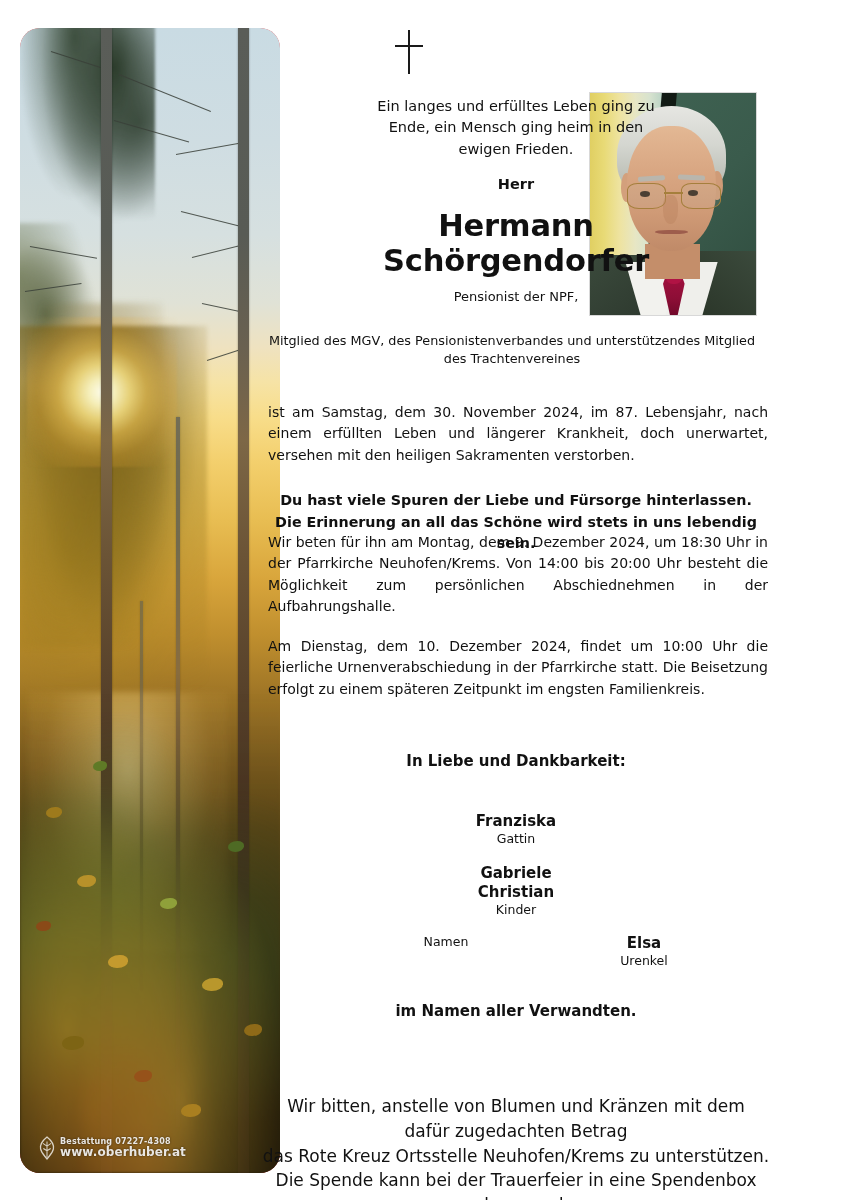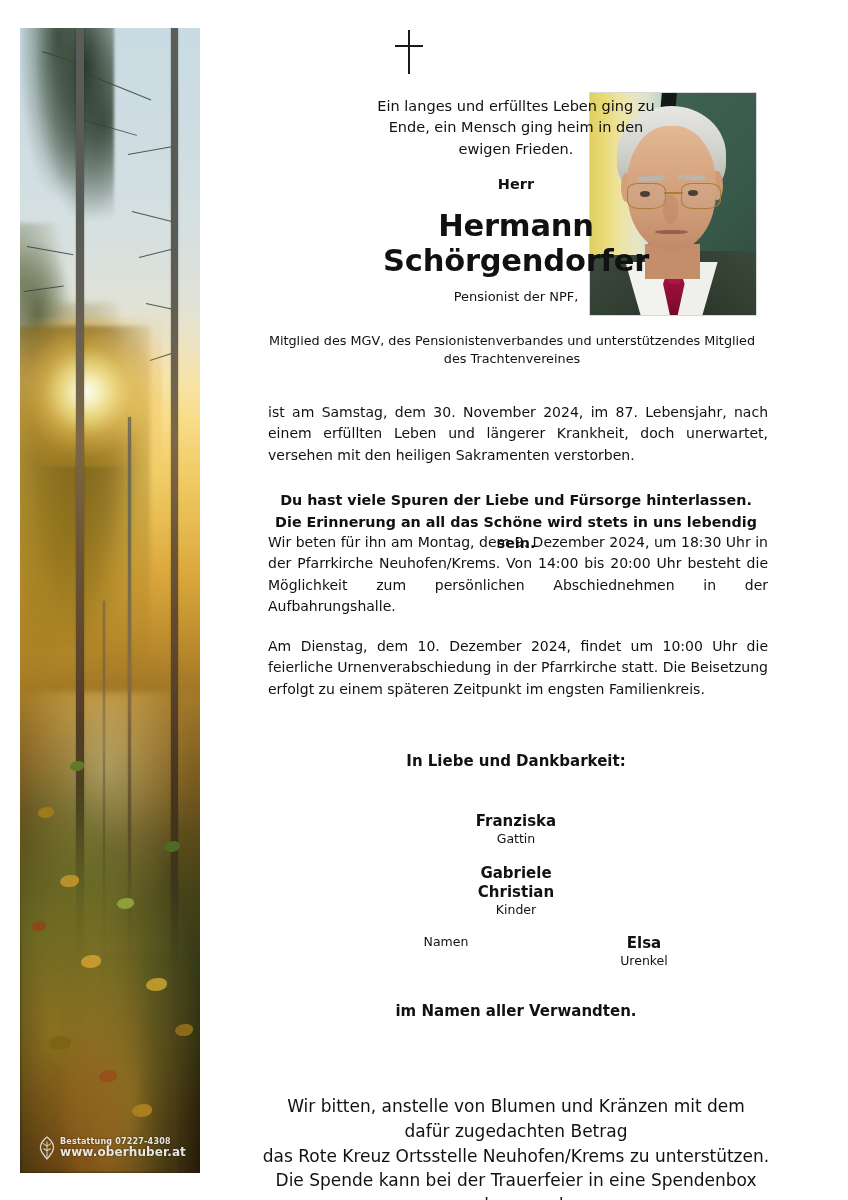--- a/index.html
+++ b/index.html
@@ -23,24 +23,25 @@
     width: 848px;
     height: 1200px;
     background: #ffffff;
   }
 
   
   .forest-photo {
     position: absolute;
     left: 20px;
     top: 28px;
-    width: 180px;
+    width: 260px;
     height: 1145px;
     overflow: hidden;
     background: #ef4444;
+    border-radius: 20px;
   }
   .forest-layer { position: absolute; left: 0; top: 0; width: 100%; height: 100%; }
 
   
   .sky {
     background: linear-gradient(to bottom,
       #c9dbe3 0%,
       #cfdde2 10%,
       #d6e0e0 18%,
       #e0e2d6 24%,

